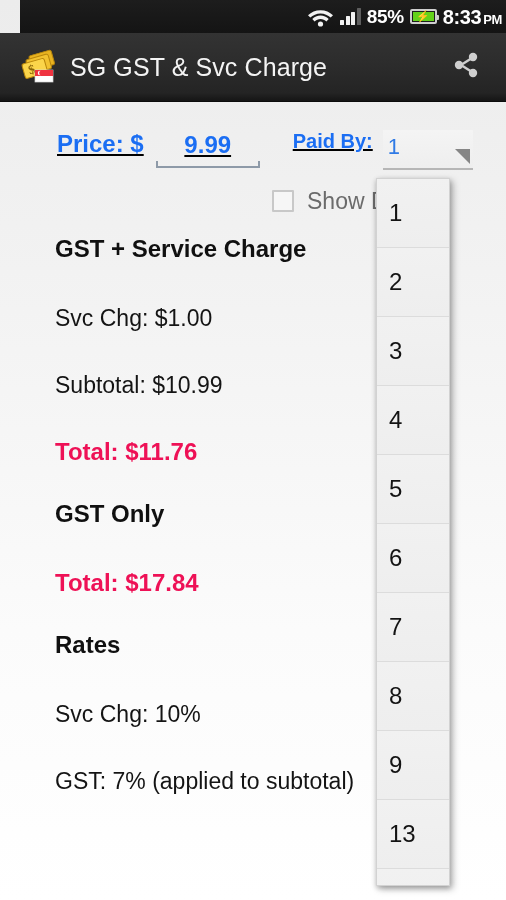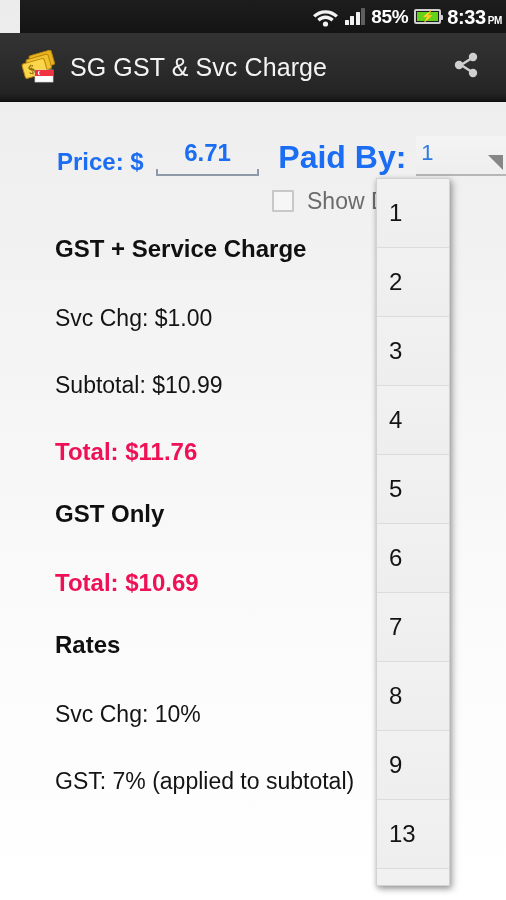--- a/index.html
+++ b/index.html
@@ -99,21 +99,21 @@
     line-height: 1;
   }
   .clock {
     color: #ffffff;
     font-size: 20px;
     font-weight: bold;
     letter-spacing: -0.4px;
     line-height: 1;
   }
   .clock .ampm {
-    font-size: 10px;
+    font-size: 13px;
     font-weight: bold;
     margin-left: 2px;
   }
 
   
   .actionbar {
     position: absolute;
     top: 33px; left: 0;
     width: 506px;
     height: 69px;
@@ -154,21 +154,22 @@
     width: 506px;
     height: 798px;
   }
   .form-row {
     position: absolute;
     top: 28px;
     left: 0;
     width: 506px;
     height: 46px;
     display: flex;
-    align-items: flex-end;
+    align-items: flex-start;
+    text-decoration: underline;
   }
   .lbl-price {
     color: #1b6ef3;
     font-size: 24px;
     font-weight: bold;
     margin-left: 57px;
     white-space: nowrap;
   }
   .price-field {
     position: relative;
@@ -191,23 +192,23 @@
     right: 1px;
     bottom: 0;
     height: 7px;
     border-bottom: 2px solid #8e9aa8;
     border-left: 2px solid #8e9aa8;
     border-right: 2px solid #8e9aa8;
     box-sizing: border-box;
   }
   .lbl-paidby {
     color: #1b6ef3;
-    font-size: 32px;
-    font-weight: bold;
-    margin-left: 18px;
+    font-size: 20px;
+    font-weight: bold;
+    margin-left: 32px;
     white-space: nowrap;
   }
   .spinner {
     position: relative;
     width: 90px;
     height: 40px;
     margin-left: 10px;
     background: linear-gradient(180deg, #f4f4f4 0%, #eeeeee 100%);
     border-bottom: 2px solid #b6b6b6;
     box-sizing: border-box;
@@ -376,21 +377,21 @@
       </span>
     </span>
   </div>
 
   <div class="content">
 
     <div class="form-row">
       <span class="lbl-price">Price: $</span>
 
       <span class="price-field">
-        <span class="price-value" placeholder="0.00">6.71</span>
+        <span class="price-value" placeholder="0.00">9.99</span>
         <span class="price-underline"></span>
       </span>
 
       <span class="lbl-paidby">Paid By:</span>
 
       <span class="spinner">
         <span class="spinner-value">1</span>
         <span class="spinner-arrow"></span>
       </span>
     </div>
@@ -403,21 +404,21 @@
     <div class="results">
 
       <div class="section-head sp-hd">GST + Service Charge</div>
       <div class="res-line sp-line">Svc Chg:  $1.00</div>
       <div class="res-line sp-line">Subtotal:  $10.99</div>
       <div class="res-line total sp-line">Total:  $11.76</div>
 
       <div class="sp-gap"></div>
 
       <div class="section-head sp-hd">GST Only</div>
-      <div class="res-line total sp-line">Total:  $10.69</div>
+      <div class="res-line total sp-line">Total:  $17.84</div>
 
       <div class="sp-gap"></div>
 
       <div class="section-head sp-hd">Rates</div>
       <div class="res-line sp-line">Svc Chg: 10%</div>
       <div class="res-line sp-line">GST: 7% (applied to subtotal)</div>
     </div>
   </div>
 
   <div class="dropdown" id="dropdown-list">

